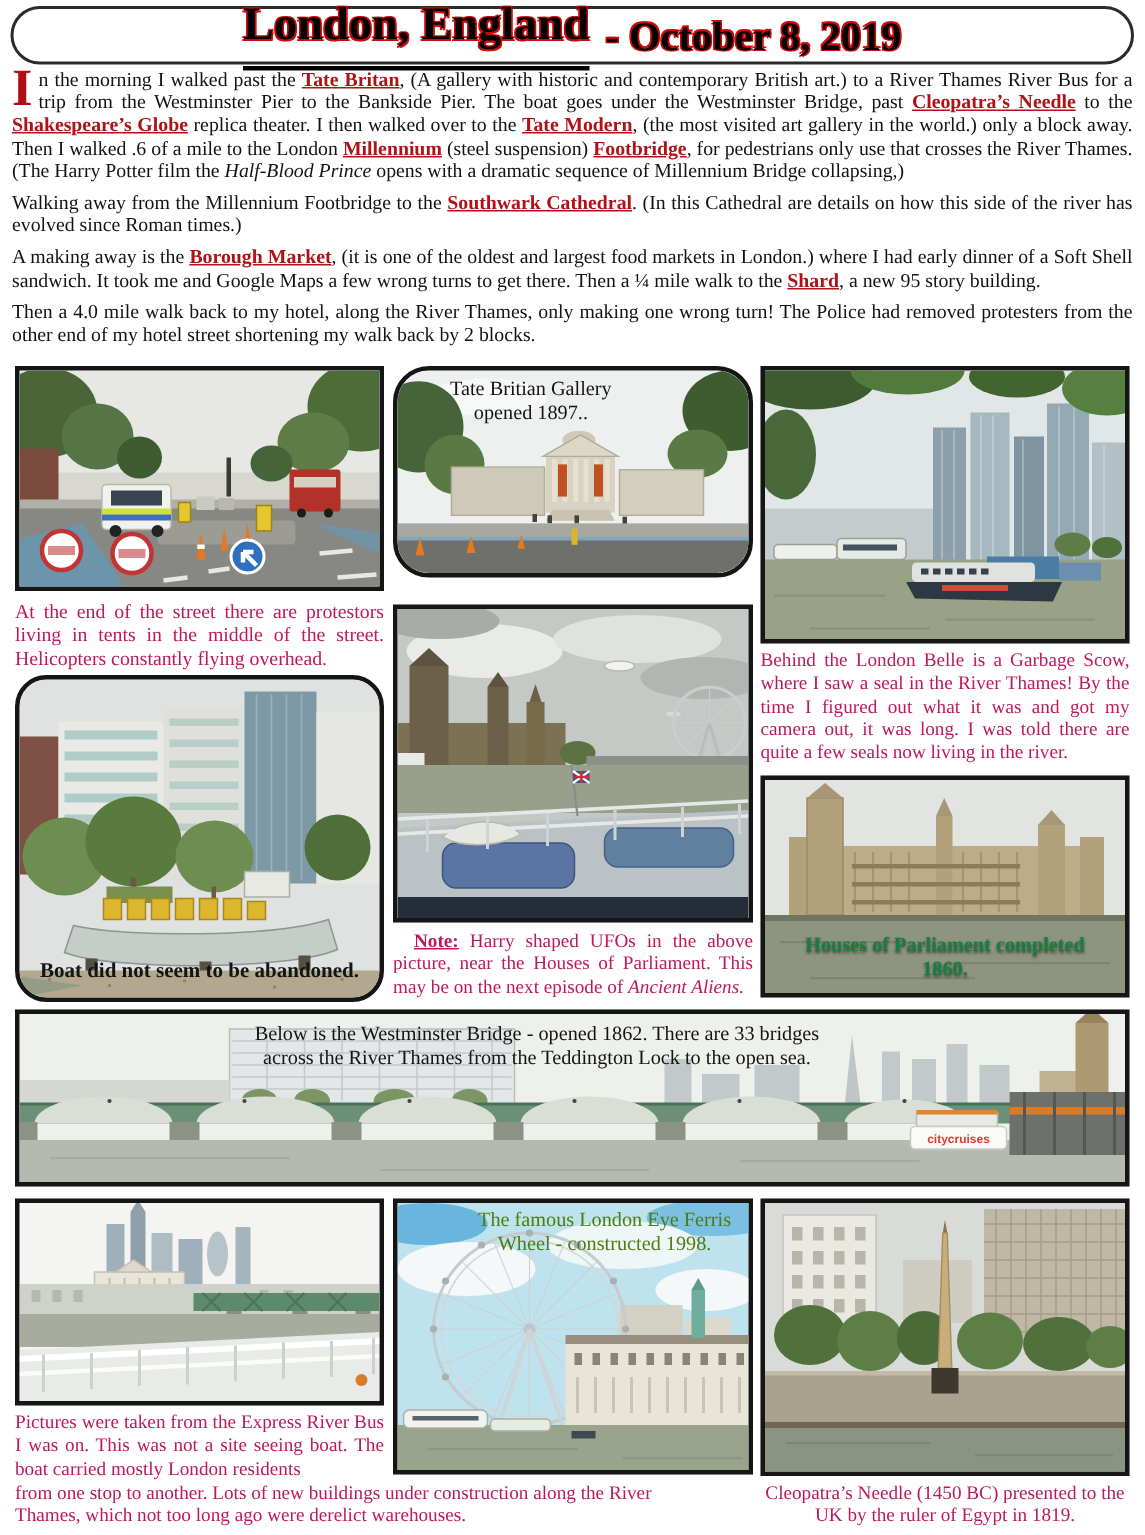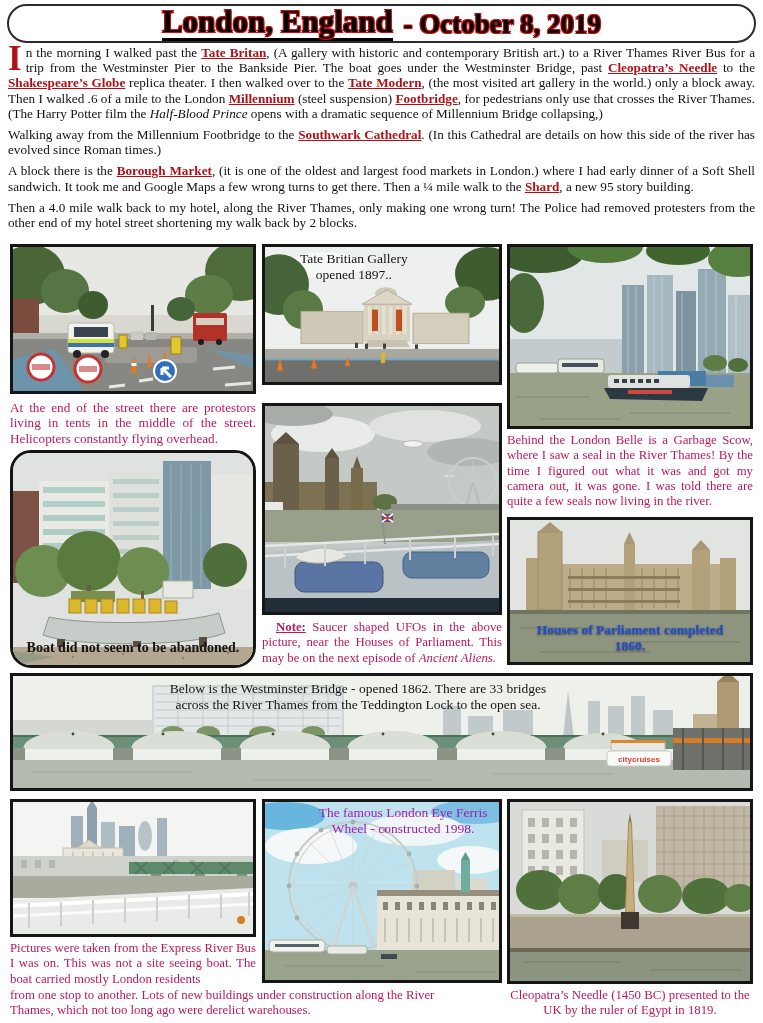--- a/index.html
+++ b/index.html
@@ -5,65 +5,65 @@
   html,body{margin:0;padding:0;background:#ffffff;}
   .page{position:relative;width:763px;height:1023px;background:#fff;
         font-family:"Liberation Serif",serif;color:#121212;overflow:hidden;}
 
   
   .title-box{position:absolute;left:7px;top:4px;width:749px;height:39px;
              border:2px solid #2b2b2b;border-radius:20px;box-sizing:border-box;
              display:flex;align-items:center;justify-content:center;background:#fff;}
   .title-main,.title-suffix{font-weight:bold;color:#000;white-space:pre;
      text-shadow:1px 1px 0 #cf0a0a,-1px -1px 0 #cf0a0a,1px -1px 0 #cf0a0a,-1px 1px 0 #cf0a0a;}
-  .title-main{font-size:31px;line-height:30px;border-bottom:3px solid #000;padding-bottom:1px;}
+  .title-main{font-size:31px;line-height:30px;border-bottom:3px solid #000;padding-bottom:13px;}
   .title-suffix{font-size:27px;line-height:30px;margin-left:4px;}
 
   
   .intro{position:absolute;left:8px;top:45px;width:747px;height:197px;
          font-size:13.2px;line-height:15.2px;text-align:justify;overflow:hidden;}
   .intro p{margin:0 0 6px 0;}
   .dropcap{float:left;font-size:35px;line-height:26px;font-weight:bold;
            color:#b01116;margin:1px 4px 0 0;}
   .seg-link{color:#b01116;font-weight:bold;text-decoration:underline;cursor:pointer;}
   .seg-i{font-style:italic;}
   .seg-bu{font-weight:bold;text-decoration:underline;margin-left:14px;}
 
   
   .photo{position:absolute;border:3px solid #151515;box-sizing:border-box;
          background:#dfe2e0;overflow:hidden;}
   .photo svg{display:block;width:100%;height:100%;}
   .overlay{position:absolute;font-size:13.5px;line-height:16px;color:#141414;text-align:center;}
   .ov-boat{bottom:9px;left:0;right:0;font-weight:bold;font-size:14px;}
-  .ov-parl{bottom:8px;left:10%;width:80%;color:#1d4ed8;font-weight:bold;
+  .ov-parl{bottom:8px;left:10%;width:80%;color:#15803d;font-weight:bold;
            text-shadow:0 1px 2px rgba(45,45,45,.85);}
   .ov-tate{top:4px;left:7%;width:62%;}
   .ov-pano{top:5px;left:150px;width:390px;}
-  .ov-eye{top:3px;left:22%;width:74%;color:#a21caf;}
+  .ov-eye{top:3px;left:22%;width:74%;color:#4d7c0f;}
 
   
   .caption{position:absolute;font-size:12.8px;line-height:15.3px;
            text-align:justify;color:#be185d;overflow:hidden;}
   .cap-center{text-align:center;}
   .cap-left{text-align:left;}
 </style>
 </head>
 <body>
 
 <div class="page">
 
   <div class="title-box">
     <span class="title-main">London, England</span>
       <span class="title-suffix"> - October 8, 2019</span>
   </div>
 
   <div class="intro">
     <p><span class="dropcap">I</span><span><span>n the morning I walked past the </span><span class="seg-link">Tate Britan</span><span>, (A gallery with historic and contemporary British art.) to a River Thames River Bus for a trip from the Westminster Pier to the Bankside Pier. The boat goes under the Westminster Bridge, past </span><span class="seg-link">Cleopatra’s Needle</span><span> to the </span><span class="seg-link">Shakespeare’s Globe</span><span> replica theater. I then walked over to the </span><span class="seg-link">Tate Modern</span><span>, (the most visited art gallery in the world.) only a block away. Then I walked .6 of a mile to the London </span><span class="seg-link">Millennium</span><span> (steel suspension) </span><span class="seg-link">Footbridge</span><span>, for pedestrians only use that crosses the River Thames. (The Harry Potter film the </span><span class="seg-i">Half-Blood Prince</span><span> opens with a dramatic sequence of Millennium Bridge collapsing,)</span></span></p>
     <p><span><span>Walking away from the Millennium Footbridge to the </span><span class="seg-link">Southwark Cathedral</span><span>. (In this Cathedral are details on how this side of the river has evolved since Roman times.)</span></span></p>
-    <p><span><span>A block there is the </span><span class="seg-link">Borough Market</span><span>, (it is one of the oldest and largest food markets in London.) where I had early dinner of a Soft Shell sandwich. It took me and Google Maps a few wrong turns to get there. Then a ¼ mile walk to the </span><span class="seg-link">Shard</span><span>, a new 95 story building.</span></span></p>
+    <p><span><span>A making away is the </span><span class="seg-link">Borough Market</span><span>, (it is one of the oldest and largest food markets in London.) where I had early dinner of a Soft Shell sandwich. It took me and Google Maps a few wrong turns to get there. Then a ¼ mile walk to the </span><span class="seg-link">Shard</span><span>, a new 95 story building.</span></span></p>
     <p><span><span>Then a 4.0 mile walk back to my hotel, along the River Thames, only making one wrong turn! The Police had removed protesters from the other end of my hotel street shortening my walk back by 2 blocks.</span></span></p>
   </div>
 
   <figure class="photo" style="left:10px;top:244px;width:246px;height:150px;margin:0;">
     <svg viewBox="0 0 240 144" preserveAspectRatio="none">
       <rect width="240" height="144" fill="#e7e8e4"></rect>
       <rect y="68" width="240" height="22" fill="#d8d8d1"></rect>
       <g>
         <ellipse cx="18" cy="28" rx="34" ry="30" fill="#4a6638"></ellipse>
         <ellipse cx="52" cy="44" rx="24" ry="22" fill="#567544"></ellipse>
@@ -116,21 +116,21 @@
       <g stroke="#e8e8e2" stroke-width="3">
         <line x1="96" y1="140" x2="112" y2="138"></line>
         <line x1="126" y1="134" x2="140" y2="132"></line>
         <line x1="200" y1="122" x2="222" y2="120"></line>
         <line x1="212" y1="138" x2="238" y2="136"></line>
       </g>
     </svg>
   </figure>
   <div class="caption" style="left:10px;top:400px;width:246px;height:48px;font-size:13.2px;">At the end of the street there are protestors living in tents in the middle of the street. Helicopters constantly flying overhead.</div>
 
-  <figure class="photo" style="left:262px;top:244px;width:240px;height:141px;margin:0;">
+  <figure class="photo" style="left:262px;top:244px;width:240px;height:141px;margin:0;border-radius:24px;">
     <svg viewBox="0 0 234 151" preserveAspectRatio="none">
       <rect width="234" height="151" fill="#edf0ef"></rect>
       <ellipse cx="60" cy="20" rx="40" ry="14" fill="#f7f9f8"></ellipse>
       <g>
         <ellipse cx="14" cy="42" rx="30" ry="34" fill="#46643a"></ellipse>
         <ellipse cx="38" cy="70" rx="20" ry="22" fill="#5a7a45"></ellipse>
         <ellipse cx="222" cy="30" rx="32" ry="30" fill="#3f5c31"></ellipse>
         <ellipse cx="200" cy="62" rx="20" ry="18" fill="#5a7a45"></ellipse>
       </g>
       <g>
@@ -219,21 +219,21 @@
             <rect x="120" y="132" width="5" height="4"></rect>
             <rect x="128" y="132" width="5" height="4"></rect>
             <rect x="136" y="132" width="5" height="4"></rect>
             <rect x="144" y="132" width="5" height="4"></rect>
           </g>
         <path d="M94,141 L198,141 L192,154 L100,152 Z" fill="#2c3942"></path>
         <rect x="118" y="143" width="44" height="4" fill="#cf4a3e"></rect>
       </g>
     </svg>
   </figure>
-  <div class="caption" style="left:507px;top:433px;width:246px;height:80px;">Behind the London Belle is a Garbage Scow, where I saw a seal in the River Thames! By the time I figured out what it was and got my camera out, it was gone. I was told there are quite a few seals now living in the river.</div>
+  <div class="caption" style="left:507px;top:433px;width:246px;height:80px;">Behind the London Belle is a Garbage Scow, where I saw a seal in the River Thames! By the time I figured out what it was and got my camera out, it was long. I was told there are quite a few seals now living in the river.</div>
 
   <figure class="photo" style="left:10px;top:450px;width:246px;height:218px;margin:0;border-radius:21px;">
     <svg viewBox="0 0 240 212" preserveAspectRatio="none">
       <rect width="240" height="212" fill="#dfe2e0"></rect>
       <g>
         <rect x="0" y="38" width="26" height="92" fill="#7d5244"></rect>
         <rect x="26" y="28" width="70" height="104" fill="#e9eae6"></rect>
         <g fill="#9cc3bd" opacity="0.75">
           <rect x="30" y="34" width="62" height="6"></rect>
             <rect x="30" y="48" width="62" height="6"></rect>
@@ -355,21 +355,21 @@
           <rect x="117" y="108" width="11" height="8" fill="#3b4f8f"></rect>
           <line x1="117" y1="108" x2="128" y2="116" stroke="#fff" stroke-width="1.6"></line>
           <line x1="128" y1="108" x2="117" y2="116" stroke="#fff" stroke-width="1.6"></line>
           <line x1="122.5" y1="108" x2="122.5" y2="116" stroke="#c8313c" stroke-width="1.6"></line>
           <line x1="117" y1="112" x2="128" y2="112" stroke="#c8313c" stroke-width="1.6"></line>
         </g>
         <rect x="0" y="192" width="234" height="14" fill="#242e38"></rect>
       </g>
     </svg>
   </figure>
-  <div class="caption" style="left:262px;top:620px;width:240px;height:50px;"><span class="seg-bu">Note:</span><span> Saucer shaped UFOs in the above picture, near the Houses of Parliament. This may be on the next episode of </span><span class="seg-i">Ancient Aliens.</span></div>
+  <div class="caption" style="left:262px;top:620px;width:240px;height:50px;"><span class="seg-bu">Note:</span><span> Harry shaped UFOs in the above picture, near the Houses of Parliament. This may be on the next episode of </span><span class="seg-i">Ancient Aliens.</span></div>
 
   <figure class="photo" style="left:507px;top:517px;width:246px;height:148px;margin:0;">
     <svg viewBox="0 0 240 142" preserveAspectRatio="none">
       <rect width="240" height="142" fill="#e2e4e1"></rect>
       <g>
         <rect x="16" y="44" width="210" height="46" fill="#bcac88"></rect>
         <rect x="16" y="38" width="16" height="52" fill="#b3a17c"></rect>
         <rect x="210" y="38" width="16" height="52" fill="#b3a17c"></rect>
         <rect x="28" y="12" width="24" height="78" fill="#b3a17c" stroke="#9a8a66"></rect>
         <polygon points="28,12 40,2 52,12" fill="#a79776"></polygon>

